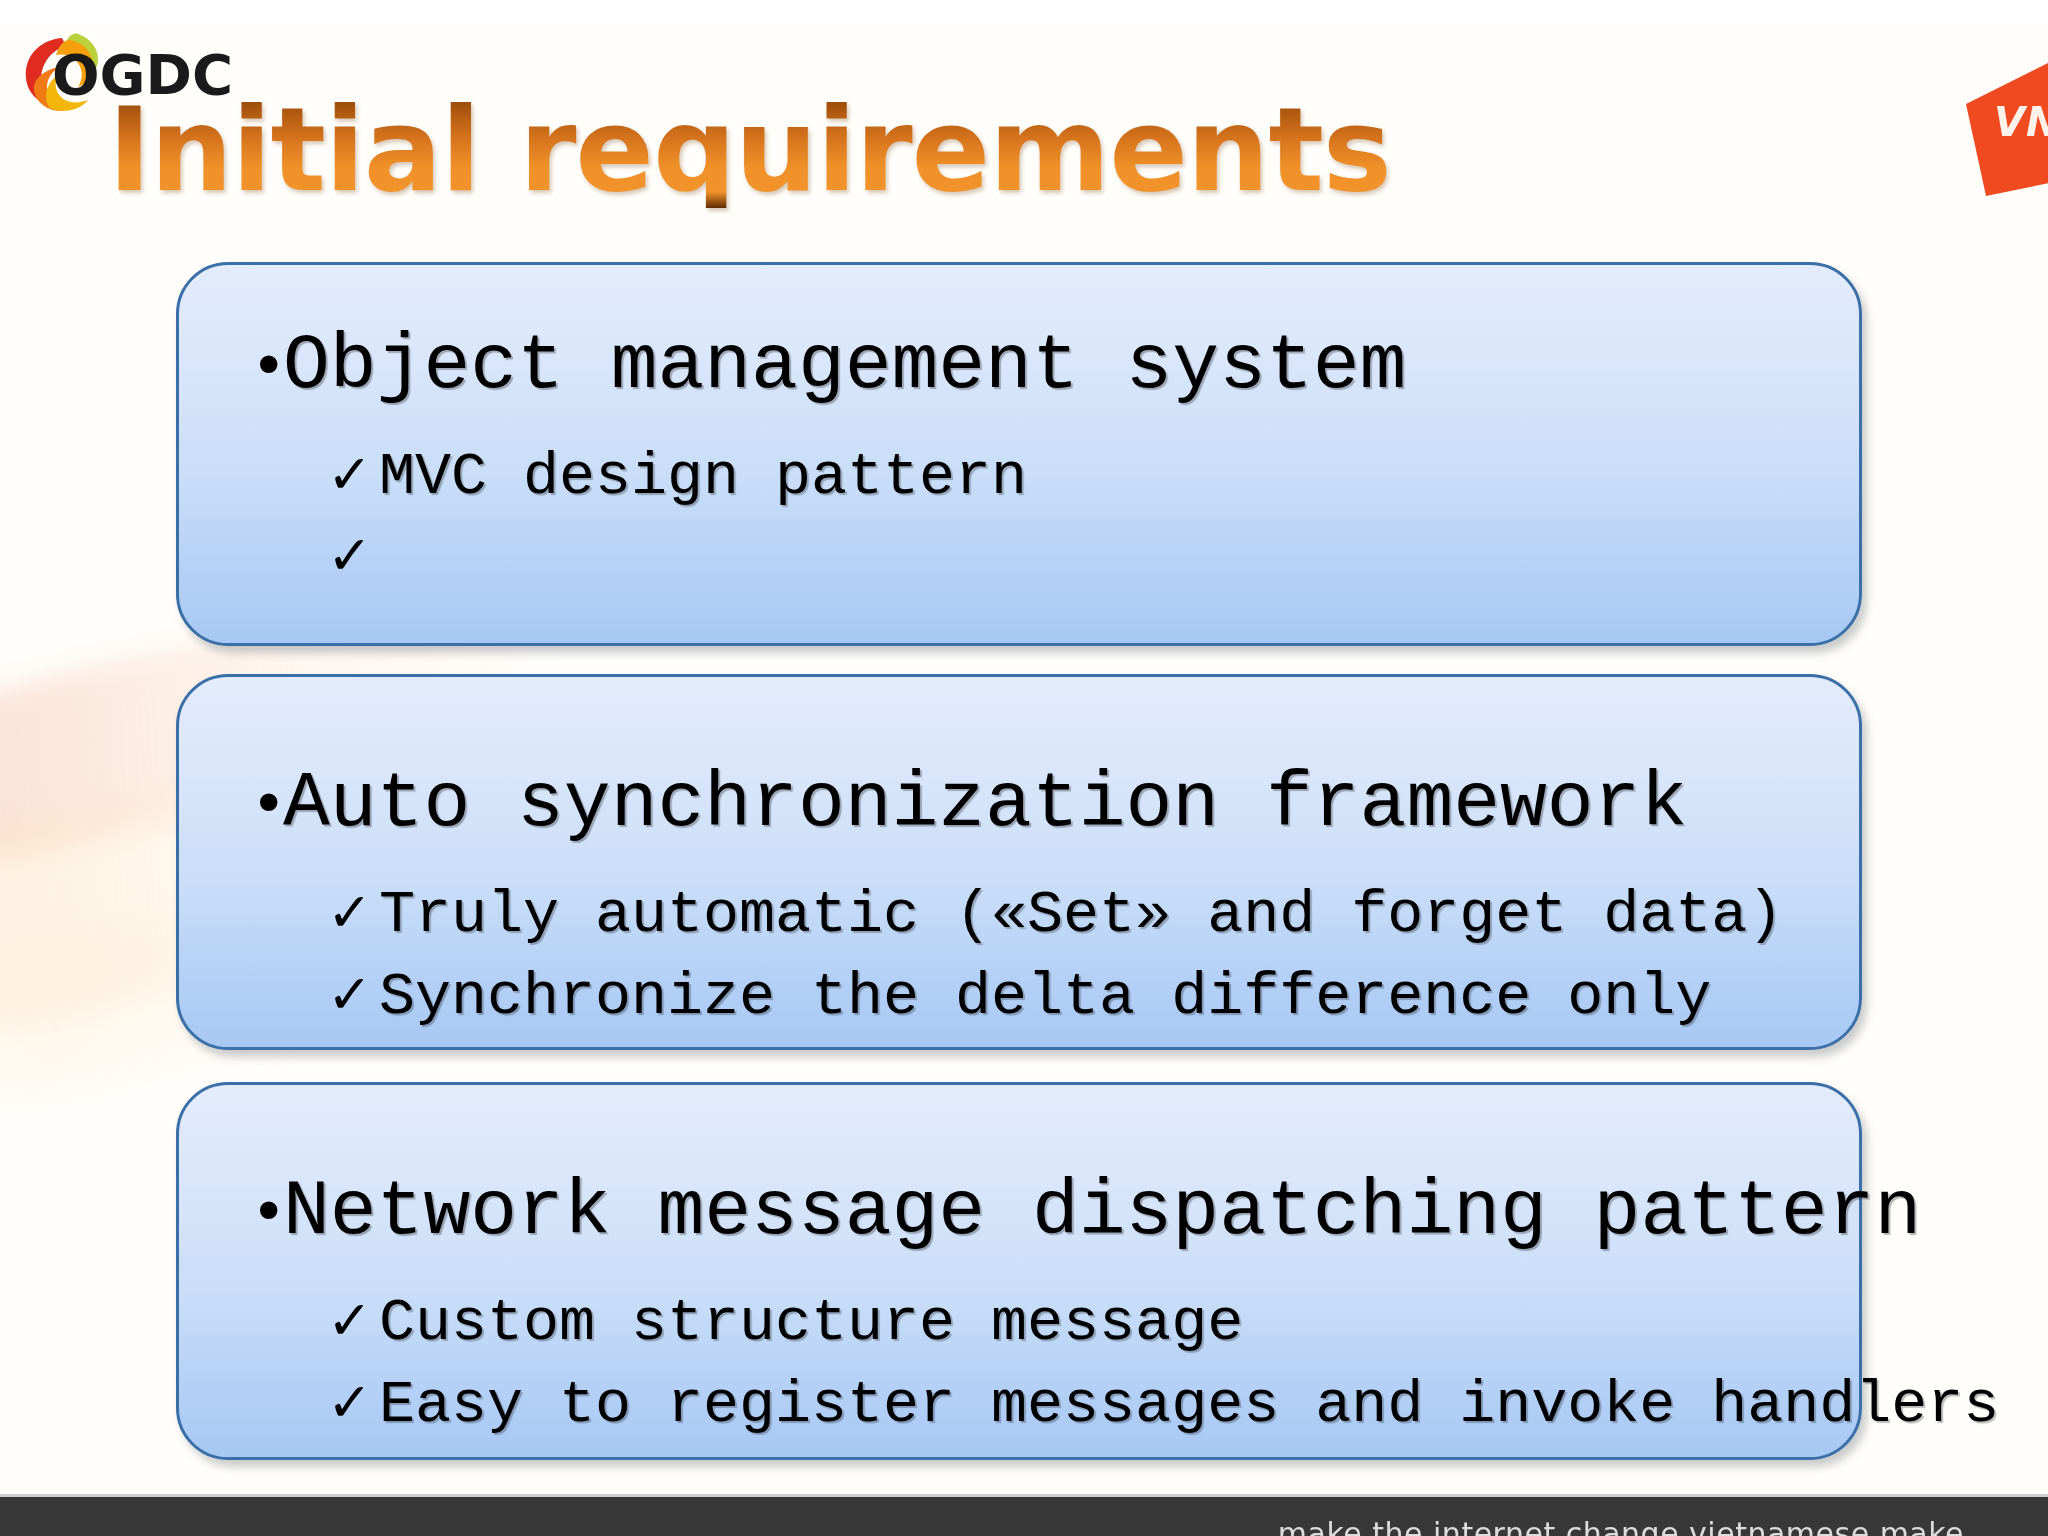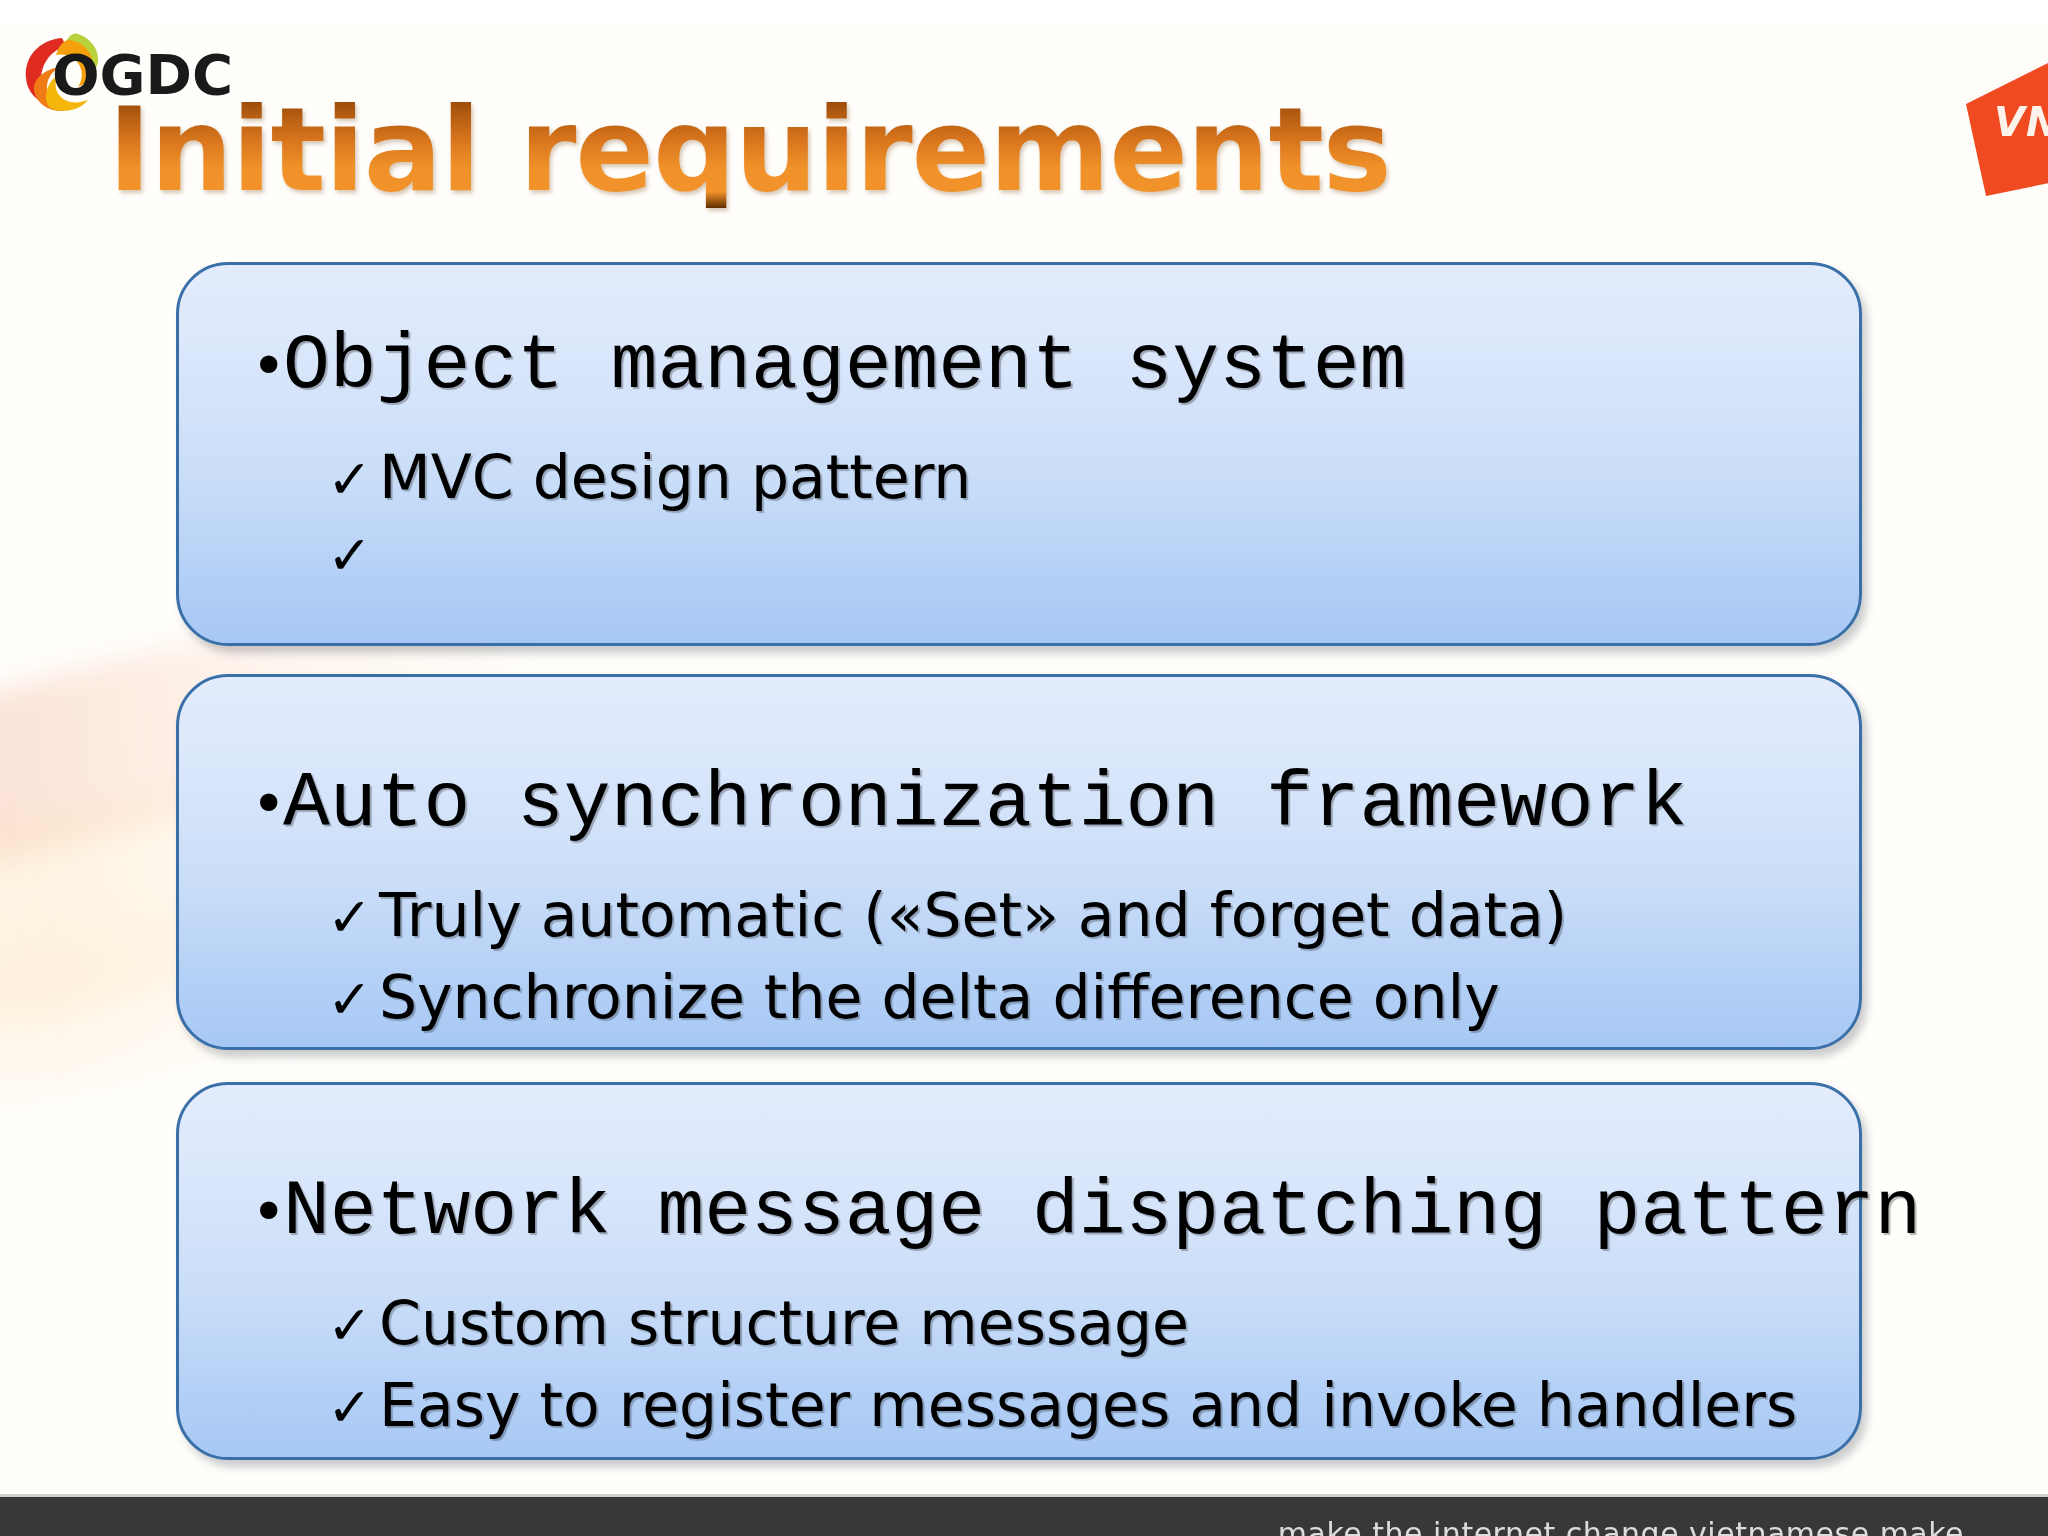--- a/index.html
+++ b/index.html
@@ -159,20 +159,21 @@
     flex: 0 0 52px;
     font-size: 54px;
     line-height: 1;
     color: #000;
   }
   .lvl2 .txt {
     font-size: 60px;
     line-height: 1;
     color: #000000;
     text-shadow: 2px 2px 1px rgba(0,0,0,0.26);
+    font-family: Liberation Mono, monospace;
   }
 
   
   .b1-l1 { left: 34px;  top: 62px; }
   .b1-s1 { left: 148px; top: 182px; }
   .b1-s2 { left: 148px; top: 264px; }
 
   
   .b2-l1 { left: 34px;  top: 88px; }
   .b2-s1 { left: 148px; top: 208px; }

